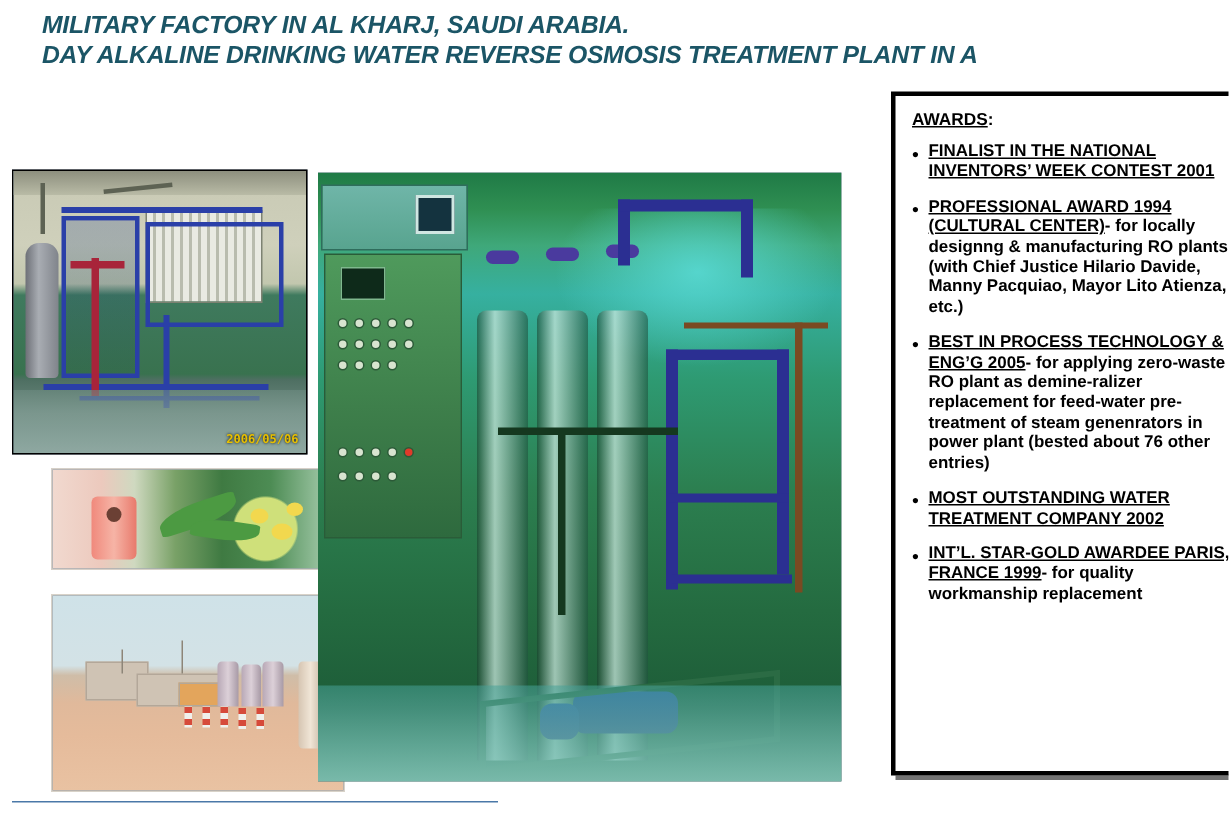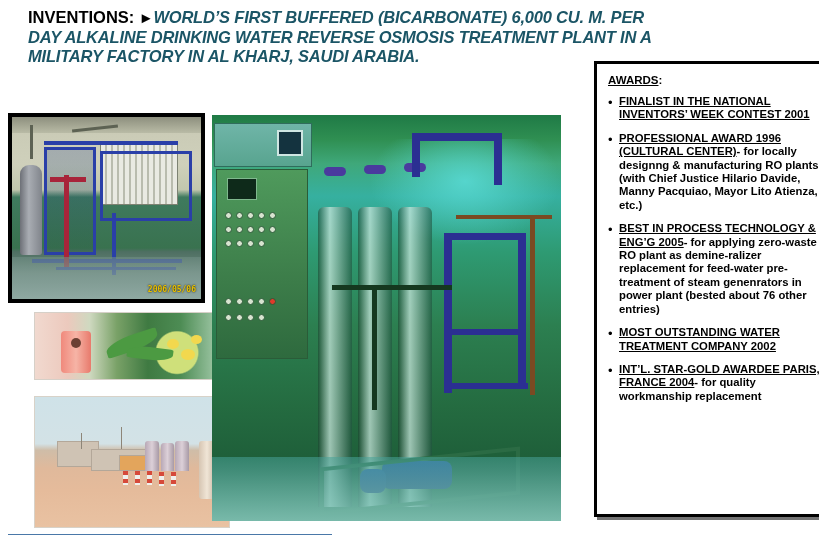--- a/index.html
+++ b/index.html
@@ -50,21 +50,21 @@
 
   
   .photo {
     position: absolute;
     overflow: hidden;
     background: #789;
   }
 
   
   #photo-ro-plant { left: 8px; top: 113px; width: 197px; height: 190px;
-    border: 4px solid #000000; }
+    border: 1px solid #000000; }
   #photo-ro-plant .bg {
     position: absolute; inset: 0;
     background:
       linear-gradient(to bottom,
         #c8c9b4 0%, #cfd0bb 26%, #c2c7ae 40%,
         #3f7a5e 44%, #39724f 72%,
         #4e6f62 74%, #6e8a80 86%, #63807a 100%);
   }
   #photo-ro-plant .ceiling {
     position: absolute; left: 0; top: 0; width: 100%; height: 16px;
@@ -272,28 +272,24 @@
   }
   .award-text { flex: 1 1 auto; font-weight: bold; }
   .award-text .hl { text-decoration: underline; }
   .award-text .rest { font-weight: bold; }
 </style>
 </head>
 <body>
 
 <div id="heading-block">
 
-  <div class="head-line" id="head-line-1">
-    <span class="lbl">INVENTIONS:</span>
-    <span class="tri">►</span><span>WORLD’S FIRST  BUFFERED (BICARBONATE) 6,000 CU. M. PER</span>
-  </div>
+
+  <div class="head-line" id="head-line-3">MILITARY FACTORY IN AL KHARJ, SAUDI ARABIA.</div>
 
   <div class="head-line" id="head-line-2">DAY ALKALINE DRINKING WATER REVERSE OSMOSIS TREATMENT PLANT IN A</div>
-
-  <div class="head-line" id="head-line-3">MILITARY FACTORY IN AL KHARJ, SAUDI ARABIA.</div>
 
 </div>
 
 <div class="photo" id="photo-ro-plant">
   <div class="bg"></div>
   <div class="ceiling"></div>
   <div class="beam" style="left:18px;top:8px;width:3px;height:34px;"></div>
   <div class="beam" style="left:60px;top:10px;width:46px;height:3px;transform:rotate(-6deg);"></div>
   <div class="window"></div>
   <div class="tank"></div>
@@ -419,28 +415,28 @@
   <div id="awards-title">
     <span class="u">AWARDS</span><span>:</span>
   </div>
   <div id="awards-list">
       <div class="award-item">
         <div class="award-bullet">•</div>
         <div class="award-text"><span class="hl">FINALIST IN THE NATIONAL INVENTORS’ WEEK CONTEST 2001</span></div>
       </div>
       <div class="award-item">
         <div class="award-bullet">•</div>
-        <div class="award-text"><span class="hl">PROFESSIONAL AWARD 1996 (CULTURAL CENTER)</span><span class="rest">- for locally designng &amp; manufacturing RO plants (with Chief Justice Hilario Davide, Manny Pacquiao, Mayor Lito Atienza, etc.)</span></div>
+        <div class="award-text"><span class="hl">PROFESSIONAL AWARD 1994 (CULTURAL CENTER)</span><span class="rest">- for locally designng &amp; manufacturing RO plants (with Chief Justice Hilario Davide, Manny Pacquiao, Mayor Lito Atienza, etc.)</span></div>
       </div>
       <div class="award-item">
         <div class="award-bullet">•</div>
         <div class="award-text"><span class="hl">BEST IN PROCESS TECHNOLOGY &amp; ENG’G 2005</span><span class="rest">- for applying zero-waste RO plant as demine-ralizer replacement for feed-water pre-treatment of steam genenrators in power plant (bested about 76 other entries)</span></div>
       </div>
       <div class="award-item">
         <div class="award-bullet">•</div>
         <div class="award-text"><span class="hl">MOST OUTSTANDING WATER TREATMENT COMPANY 2002</span></div>
       </div>
       <div class="award-item">
         <div class="award-bullet">•</div>
-        <div class="award-text"><span class="hl">INT’L. STAR-GOLD AWARDEE PARIS, FRANCE 2004</span><span class="rest">- for quality workmanship replacement</span></div>
+        <div class="award-text"><span class="hl">INT’L. STAR-GOLD AWARDEE PARIS, FRANCE 1999</span><span class="rest">- for quality workmanship replacement</span></div>
       </div>
     </div>
 </div>
 
 </body></html>

